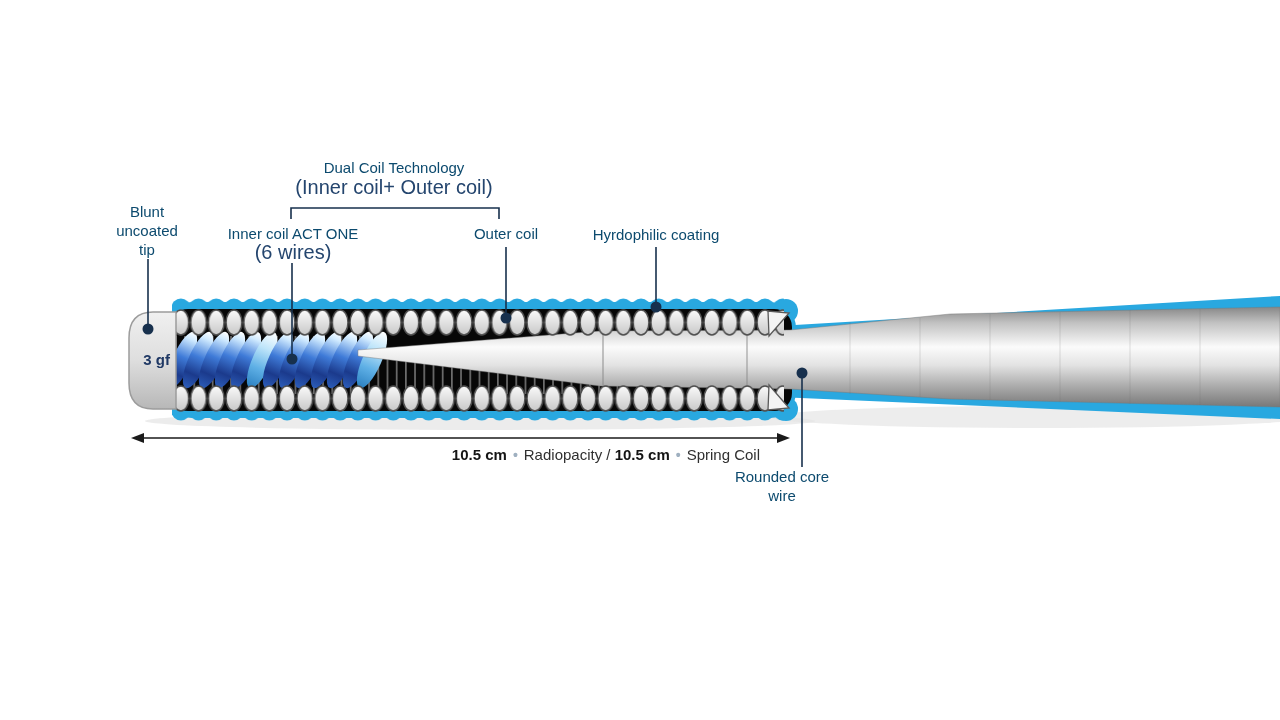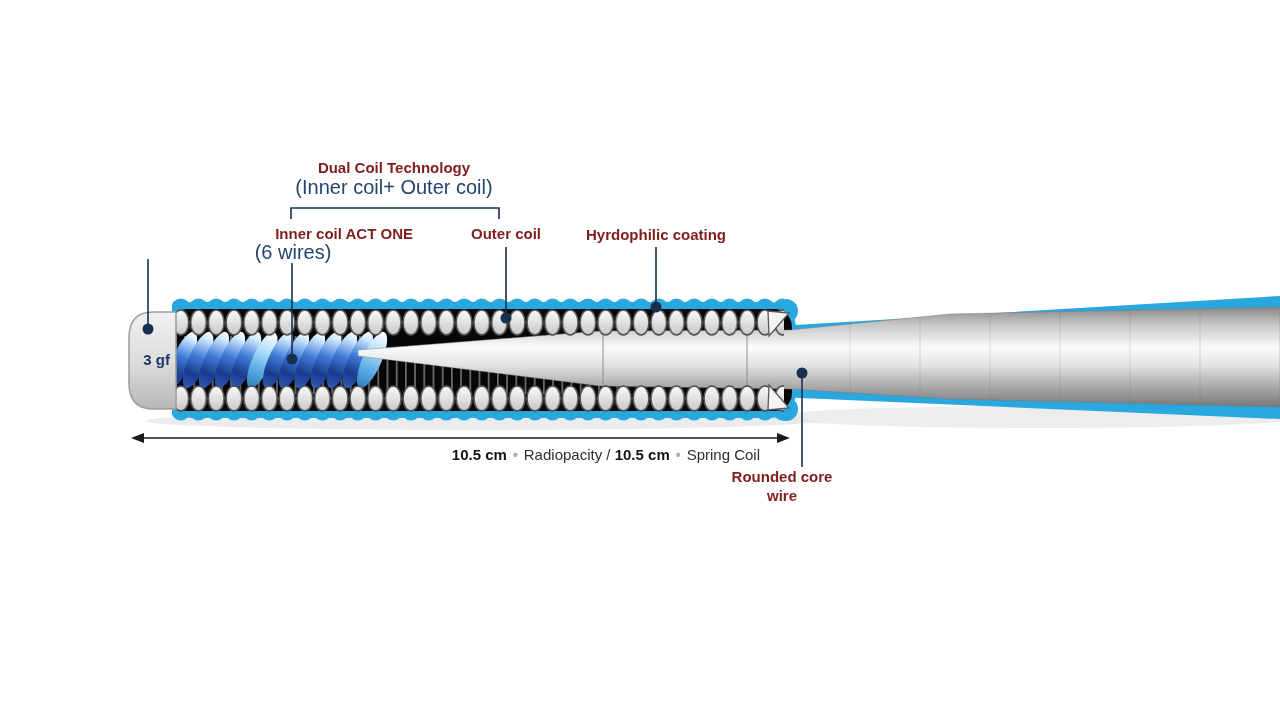--- a/index.html
+++ b/index.html
@@ -2,21 +2,21 @@
 <html><head>
 <meta charset="utf-8">
 <style>
   html,body{margin:0;padding:0;}
   #stage{
     position:relative;width:1280px;height:720px;background:#ffffff;overflow:hidden;
     font-family:"Liberation Sans", sans-serif;
   }
   #artwork{position:absolute;left:0;top:0;width:1280px;height:720px;}
   .lbl{
-    position:absolute;text-align:center;color:#7f1d1d;font-weight:700;
+    position:absolute;text-align:center;color:#0c4a6e;font-weight:400;
     font-size:15px;line-height:19px;white-space:pre-line;
   }
   .lbl.sub{font-weight:400;font-size:20px;color:#24456e;}
   .dim-text{
     position:absolute;left:160px;top:446px;width:600px;text-align:right;
     font-size:15px;color:#303030;font-weight:400;white-space:nowrap;
   }
   .dim-text .b{font-weight:700;color:#141414;}
   .dim-text .bullet{color:#9fb0c0;font-weight:700;margin:0 6px;font-size:14px;}
   .tip-force{
@@ -153,22 +153,25 @@
     <g stroke="#1a1a1a" fill="#1a1a1a">
       <line x1="134" y1="438" x2="787" y2="438" stroke-width="1.6"></line>
       <polygon points="131,438 144,433 144,443" stroke="none"></polygon>
       <polygon points="790,438 777,433 777,443" stroke="none"></polygon>
     </g>
   </svg>
 
   <div class="lbl" style="left:244px;top:158px;width:300px;">Dual Coil Technology</div>
   <div class="lbl sub" style="left:244px;top:178px;width:300px;">(Inner coil+ Outer coil)</div>
 
+  <div class="lbl" style="left:87px;top:202px;width:120px;">Blunt
+uncoated
+tip</div>
 
-  <div class="lbl" style="left:173px;top:224px;width:240px;text-align:right;">Inner coil ACT ONE</div>
+  <div class="lbl" style="left:173px;top:224px;width:240px;">Inner coil ACT ONE</div>
   <div class="lbl sub" style="left:173px;top:243px;width:240px;">(6 wires)</div>
 
   <div class="lbl" style="left:445px;top:224px;width:122px;">Outer coil</div>
 
   <div class="lbl" style="left:556px;top:225px;width:200px;">Hyrdophilic coating</div>
 
   <div class="lbl" style="left:692px;top:467px;width:180px;">Rounded core
 wire</div>
 
   <div class="tip-force">3 gf</div>

